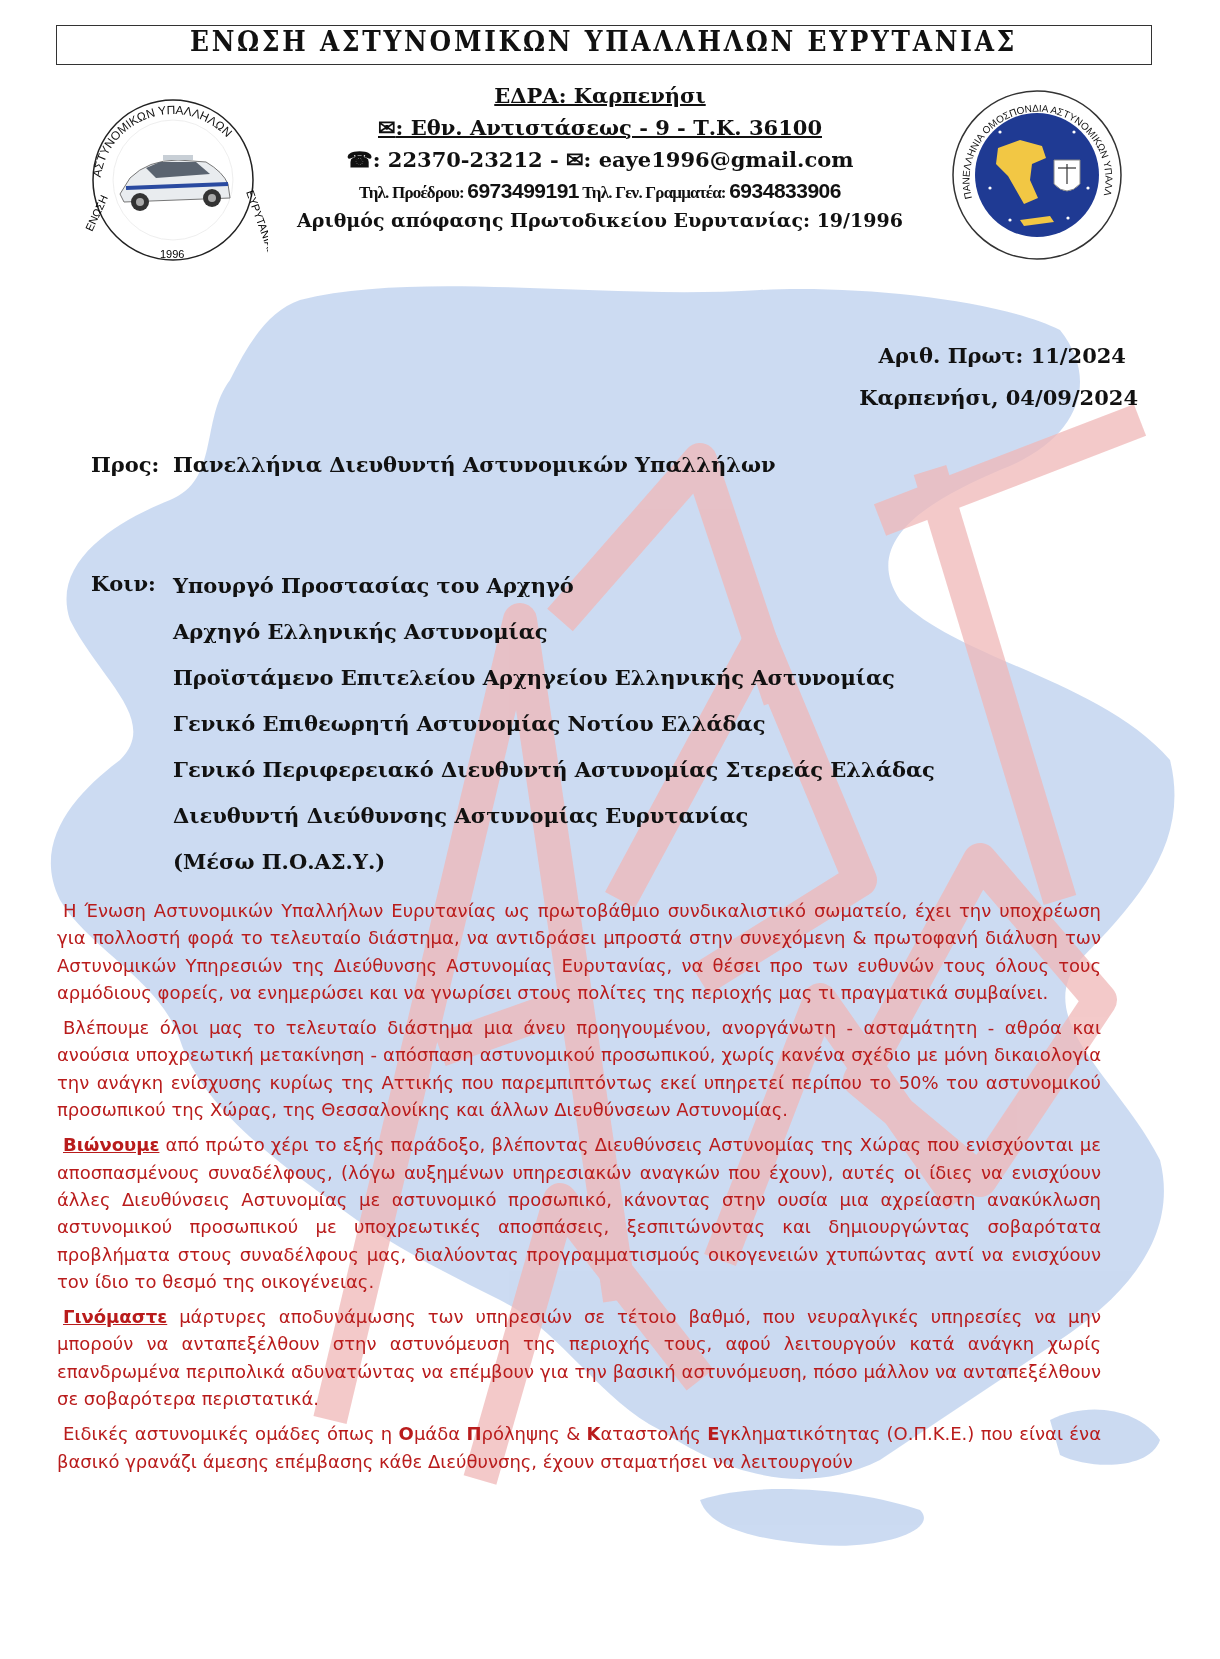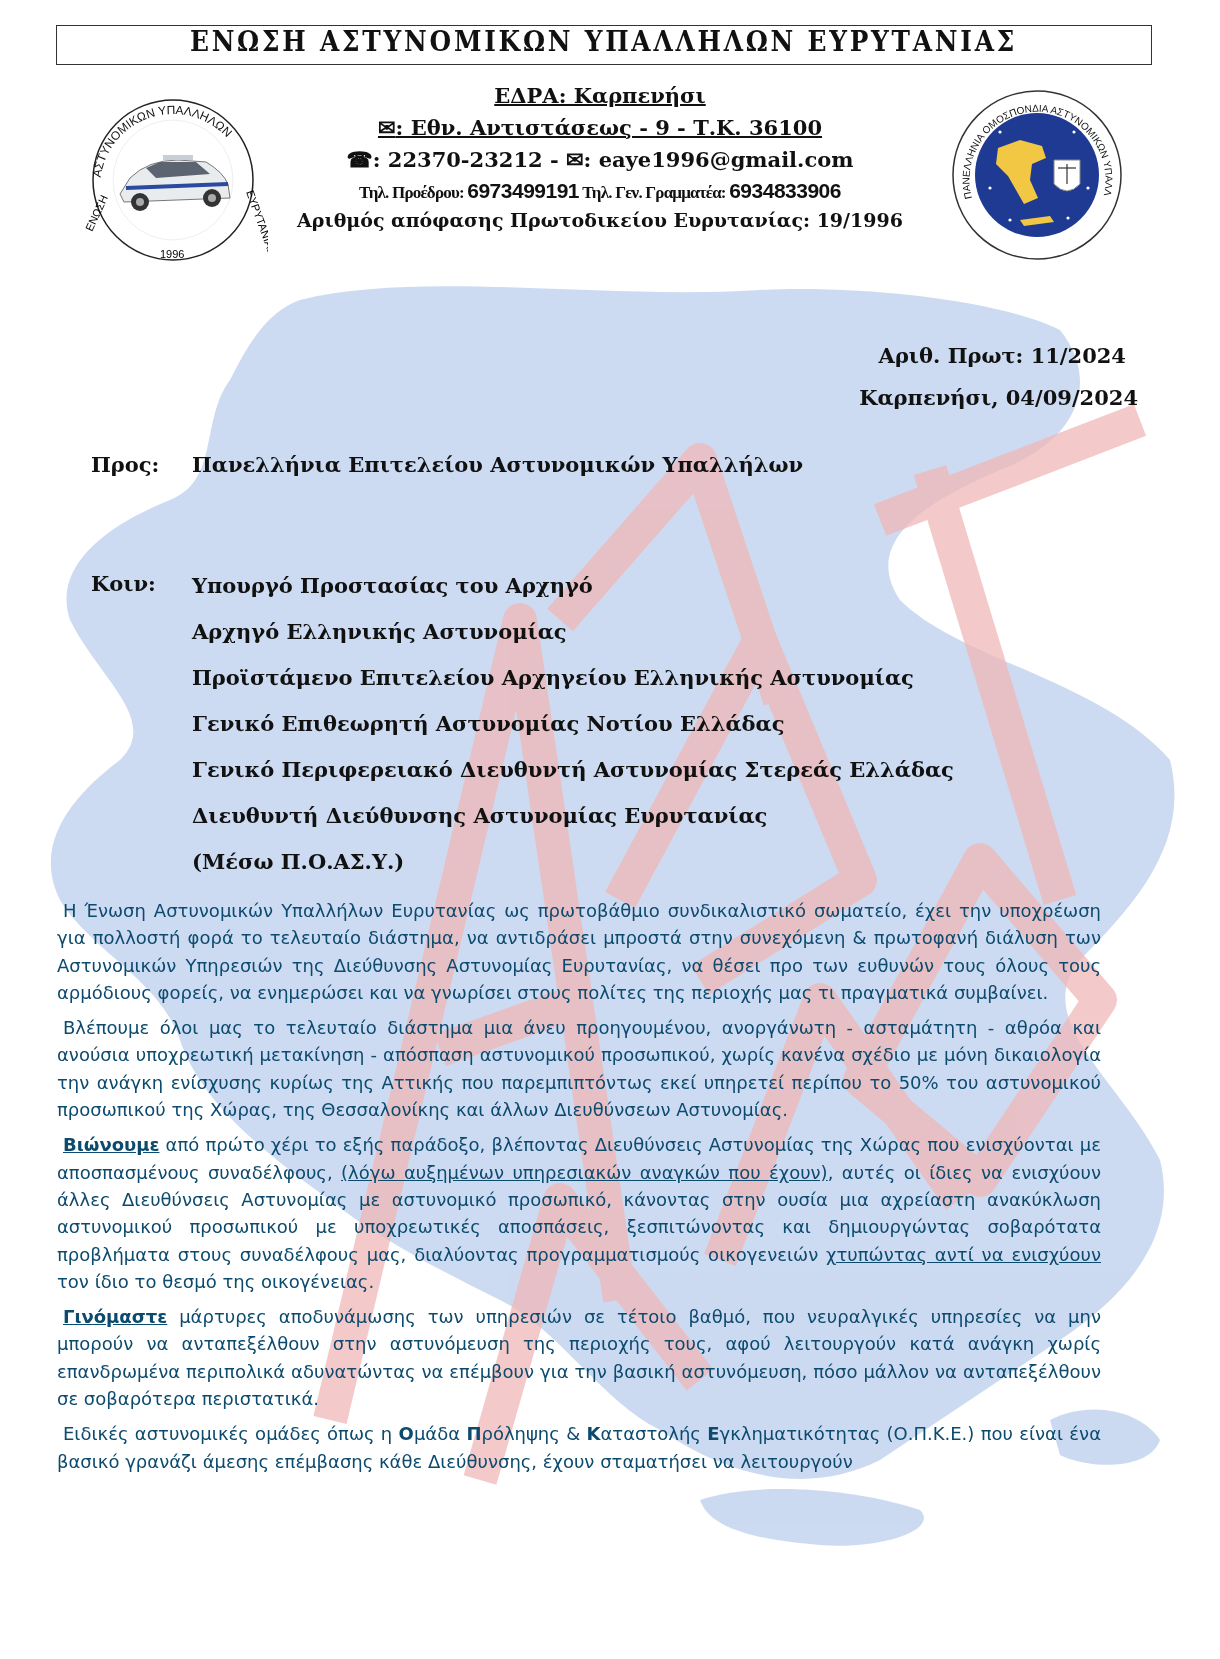--- a/index.html
+++ b/index.html
@@ -36,34 +36,34 @@
   .head-center .pres { font-family: "Liberation Sans", sans-serif; font-size: 21px; letter-spacing: -0.5px; height: 30px; line-height: 30px; }
   .head-center .pres small { font-family: Liberation Serif, serif; font-size: 17px; letter-spacing: -0.8px; }
 
   .protocol {
     position: absolute; right: 94px; top: 335px; text-align: right; font-weight: bold; font-size: 21px;
   }
   .protocol div { height: 42px; line-height: 42px; }
   .protocol .date { margin-right: -12px; }
 
   .recipients { position: absolute; left: 91px; top: 450px; font-weight: bold; font-size: 21px; }
-  .rec-row { display: flex; gap: 19px; }
+  .rec-row { display: flex; }
   .rec-label { width: 82px; }
   .pros { height: 30px; line-height: 30px; }
   .koin { margin-top: 91px; }
   .koin-list div { height: 46px; line-height: 30px; }
 
   .body-text {
     position: absolute; left: 57px; top: 897px; width: 1044px;
     font-family: "DejaVu Sans", sans-serif; font-size: 18px; line-height: 27.3px;
-    text-align: justify; color: #0c4a6e;
+    text-align: justify; color: #b91c1c;
   }
   .body-text p { margin: 0 0 8px 0; text-indent: 6px; }
   .body-text .b { font-family: "DejaVu Sans", sans-serif; font-weight: bold; text-decoration: underline; }
-  .body-text .u { text-decoration: underline; }
+  .body-text .u { }
   .body-text strong { font-weight: bold; }
 </style>
 </head>
 <body>
 
 <svg id="bg" viewBox="0 0 1220 1659">
   <g fill="#c9d9f1" opacity="0.95">
     <path d="M300 300 C 420 270, 600 300, 760 290 C 860 285, 1000 300, 1060 330 C 1100 380, 1080 440, 1000 470 C 930 500, 860 540, 900 600 C 960 660, 1100 680, 1170 760 C 1190 840, 1140 900, 1080 960 C 1030 1020, 1120 1080, 1160 1160 C 1180 1240, 1120 1300, 1060 1340 C 1000 1380, 940 1420, 880 1460 C 800 1500, 720 1470, 660 1430 C 600 1400, 560 1330, 500 1300 C 440 1270, 380 1240, 330 1200 C 260 1150, 200 1100, 180 1040 C 160 980, 90 950, 60 900 C 30 840, 80 790, 120 760 C 160 720, 100 680, 70 620 C 50 560, 120 520, 170 500 C 220 480, 200 420, 230 380 C 250 340, 270 310, 300 300 Z"></path>
     <path d="M700 1500 C 760 1480, 860 1490, 920 1510 C 940 1530, 880 1550, 820 1545 C 760 1540, 710 1530, 700 1500 Z"></path>
     <path d="M1050 1420 C 1090 1400, 1140 1410, 1160 1440 C 1150 1470, 1090 1470, 1060 1455 Z"></path>
@@ -154,21 +154,21 @@
   </svg>
 
   <div class="protocol">
     <div>Αριθ. Πρωτ: 11/2024</div>
     <div class="date">Καρπενήσι, 04/09/2024</div>
   </div>
 
   <div class="recipients">
     <div class="rec-row pros">
       <span class="rec-label">Προς:</span>
-      <span>Πανελλήνια Επιτελείου Αστυνομικών Υπαλλήλων</span>
+      <span>Πανελλήνια Διευθυντή Αστυνομικών Υπαλλήλων</span>
     </div>
     <div class="rec-row koin">
       <span class="rec-label">Κοιν:</span>
       <div class="koin-list">
         <div>Υπουργό Προστασίας του Αρχηγό</div>
         <div>Αρχηγό Ελληνικής Αστυνομίας</div>
         <div>Προϊστάμενο Επιτελείου Αρχηγείου Ελληνικής Αστυνομίας</div>
         <div>Γενικό Επιθεωρητή Αστυνομίας Νοτίου Ελλάδας</div>
         <div>Γενικό Περιφερειακό Διευθυντή Αστυνομίας Στερεάς Ελλάδας</div>
         <div>Διευθυντή Διεύθυνσης Αστυνομίας Ευρυτανίας</div>

